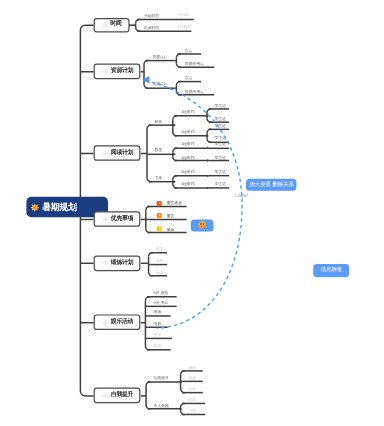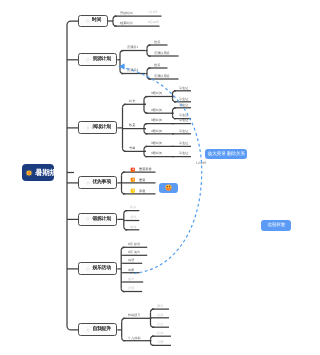--- a/index.html
+++ b/index.html
@@ -165,21 +165,21 @@
       <path d="M152 327.2 H169" fill="none" stroke="#3f3f3f" stroke-width="1.25" stroke-linecap="butt" stroke-linejoin="round"></path>
       <path d="M123.2 340.7 H151.2" fill="none" stroke="#3f3f3f" stroke-width="1.25" stroke-linecap="butt" stroke-linejoin="round"></path>
       <path d="M151.2 340.7 H150.5" fill="none" stroke="#3f3f3f" stroke-width="1.25" stroke-linecap="butt" stroke-linejoin="round"></path>
       <path d="M150.5 339.4 V342.2" fill="none" stroke="#3f3f3f" stroke-width="1.25" stroke-linecap="butt" stroke-linejoin="round"></path>
       <path d="M150.5 339.4 A3.2 3.2 0 0 1 153.7 336.2 H152" fill="none" stroke="#3f3f3f" stroke-width="1.25" stroke-linecap="butt" stroke-linejoin="round"></path>
       <path d="M150.5 342.2 A3.2 3.2 0 0 0 153.7 345.4 H152" fill="none" stroke="#3f3f3f" stroke-width="1.25" stroke-linecap="butt" stroke-linejoin="round"></path>
       <path d="M152 336.2 H171" fill="none" stroke="#3f3f3f" stroke-width="1.25" stroke-linecap="butt" stroke-linejoin="round"></path>
       <path d="M152 345.4 H171" fill="none" stroke="#3f3f3f" stroke-width="1.25" stroke-linecap="butt" stroke-linejoin="round"></path>
     </svg>
   <div id="nodes">
-      <div class="nd root-node" style="left:22px;top:164px;width:32px;height:17px;background:#1b3d80;">
+      <div class="nd root-node" style="left:22px;top:164px;width:68px;height:17px;background:#1b3d80;">
         <span class="root-icon">
           <svg width="8" height="8" viewBox="0 0 16 16">
             <path d="M8 0.8 L9.5 4.3 L13.2 3.0 L11.9 6.6 L15.4 8 L11.9 9.4 L13.2 13.0 L9.5 11.7 L8 15.2 L6.5 11.7 L2.8 13.0 L4.1 9.4 L0.6 8 L4.1 6.6 L2.8 3.0 L6.5 4.3 Z" fill="#ffc83d"></path>
             <circle cx="8" cy="8" r="3.5" fill="#ff8f1f"></circle>
           </svg>
         </span>
         <span class="root-label">暑期规划</span>
       </div>
       <div class="nd mbox" style="left:78px;top:14.6px;width:29.5px;height:12.8px;background:#fcfcfc;border-color:#4c4c4c;">
         <span class="mbox-icon">

